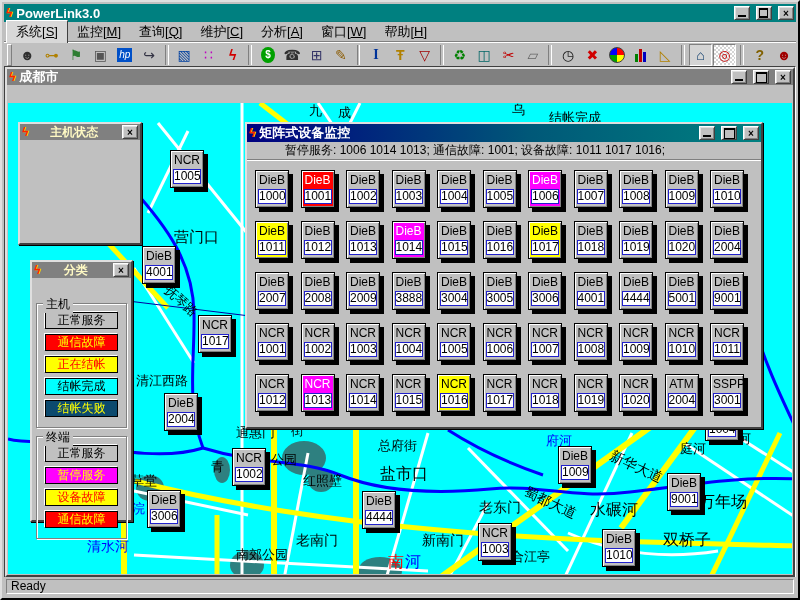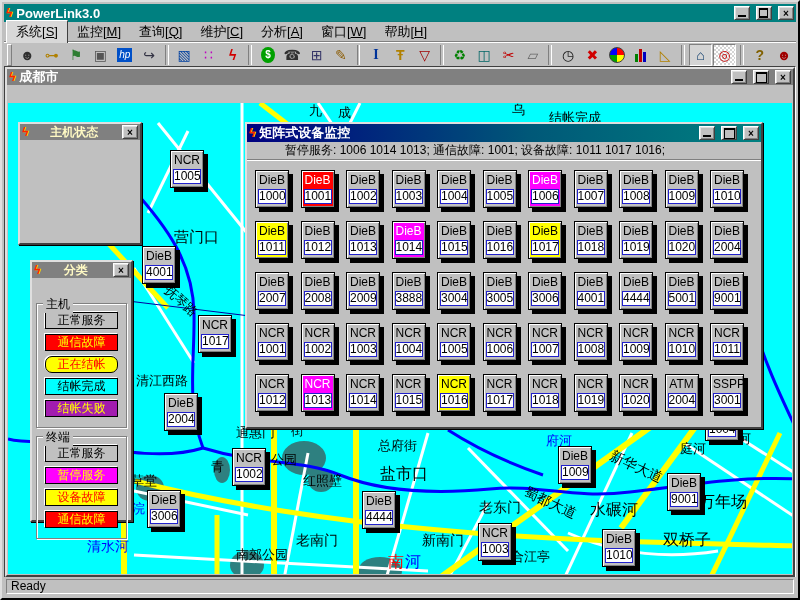--- a/index.html
+++ b/index.html
@@ -421,23 +421,23 @@
     <div class="float-titlebar">
       <span class="lightning">ϟ</span>
       <span class="title">分类</span>
       <button class="tb-caption-btn">×</button>
     </div>
     <div class="lg-body" id="legend-body">
         <div class="lg-group">
           <span class="lg-caption">主机</span>
           <div class="lg-chip" style="background: rgb(192, 192, 192); color: rgb(0, 0, 0);">正常服务</div>
           <div class="lg-chip" style="background: rgb(255, 0, 0); color: rgb(255, 255, 0);">通信故障</div>
-          <div class="lg-chip" style="background: rgb(255, 255, 0); color: rgb(255, 0, 0); border-radius: 7px;">正在结帐</div>
+          <div class="lg-chip" style="background: rgb(255, 255, 0); color: rgb(255, 0, 0);">正在结帐</div>
           <div class="lg-chip" style="background: rgb(0, 255, 255); color: rgb(0, 0, 0);">结帐完成</div>
-          <div class="lg-chip" style="background: #a21caf; color: rgb(255, 255, 0); font-family: Liberation Serif, serif;">结帐失败</div>
+          <div class="lg-chip" style="background: #0c4a6e; color: rgb(255, 255, 0); font-family: Liberation Serif, serif;">结帐失败</div>
         </div>
         <div class="lg-group">
           <span class="lg-caption">终端</span>
           <div class="lg-chip" style="background: rgb(192, 192, 192); color: rgb(0, 0, 0);">正常服务</div>
           <div class="lg-chip" style="background: rgb(255, 0, 255); color: rgb(255, 255, 0);">暂停服务</div>
           <div class="lg-chip" style="background: rgb(255, 255, 0); color: rgb(255, 0, 0);">设备故障</div>
           <div class="lg-chip" style="background: rgb(255, 0, 0); color: rgb(255, 255, 0);">通信故障</div>
         </div>
       </div>
   </div>

